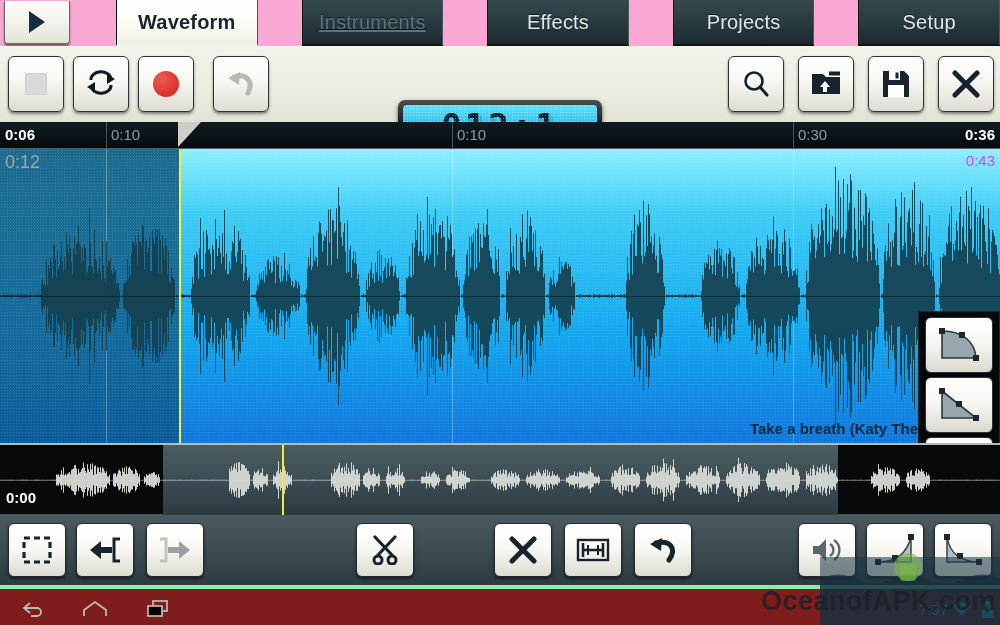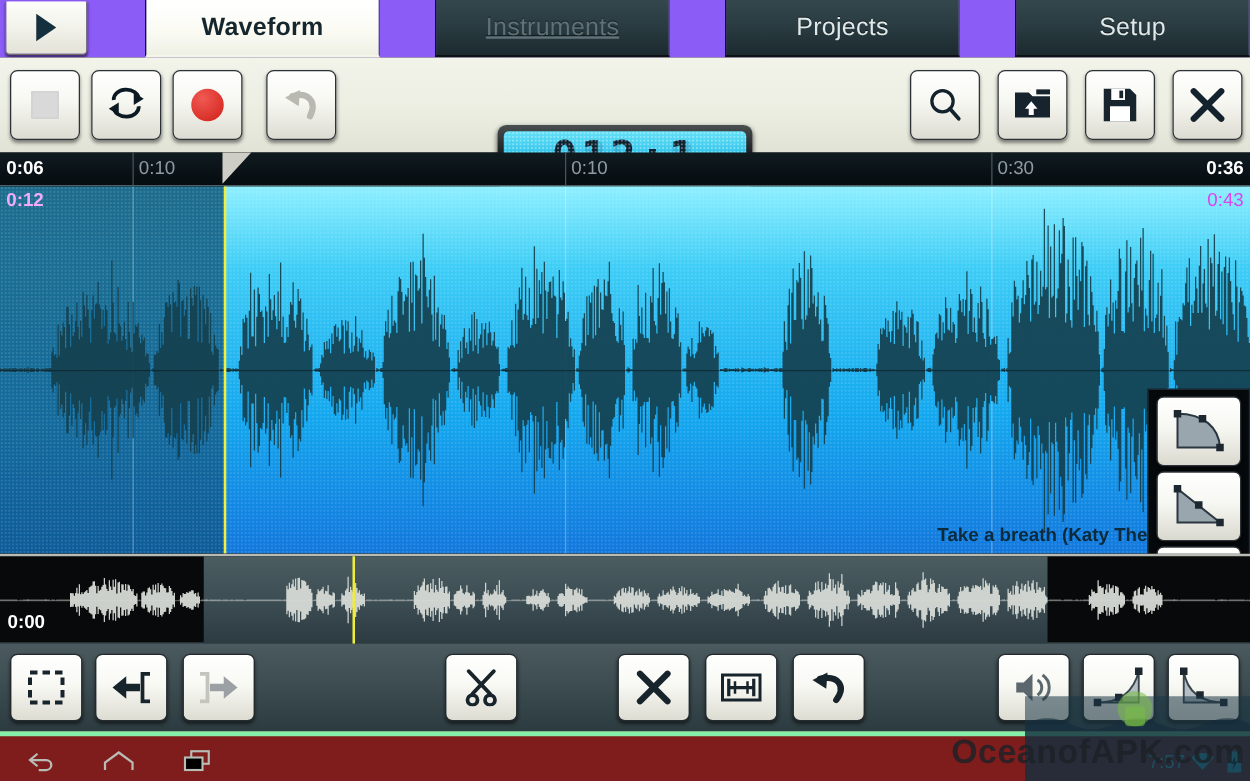--- a/index.html
+++ b/index.html
@@ -2,21 +2,21 @@
 <html><head>
 <meta charset="utf-8">
 <style>
   * { margin:0; padding:0; box-sizing:border-box; }
   html,body { width:1000px; height:625px; overflow:hidden; background:#000;
     font-family:"Liberation Sans", sans-serif; }
   #app { position:relative; width:1000px; height:625px; }
 
   
   .tabbar { position:absolute; left:0; top:0; width:1000px; height:46px;
-    display:flex; background:#8b5cf6;gap:44px; }
+    display:flex; background:#f9a8d4;gap:44px; }
   .playbtn { width:66px; height:43px; margin:1px 2px 0 4px;
     background:linear-gradient(180deg,#fdfdfa 0%,#f3f3ec 48%,#e2e2d7 100%);
     border:1px solid #6d6d64; border-top:none; border-radius:0 0 4px 4px;
     display:flex; align-items:center; justify-content:center;
     box-shadow:0 2px 2px rgba(0,0,0,.5); }
   .playtri { width:0;height:0; border-left:16px solid #14303e;
     border-top:11px solid transparent; border-bottom:11px solid transparent; }
   .tab { flex:1; height:46px; display:flex; align-items:center; justify-content:center;
     font-size:20px; letter-spacing:.2px; color:#dfe9ea;
     background:linear-gradient(180deg,#33474d 0%,#2b3d43 42%,#1b2a2f 100%);
@@ -130,20 +130,23 @@
     <div class="playbtn">
       <div class="playtri"></div>
     </div>
     <div class="tab active">
       <span>Waveform</span>
       </div>
     <div class="tab disabled">
       <span>Instruments</span>
       </div>
     <div class="tab">
+      <span>Effects</span>
+      </div>
+    <div class="tab">
       <span>Projects</span>
       </div>
     <div class="tab">
       <span>Setup</span>
       </div>
   </div>
 
   <div class="toolbar">
     <div class="tbtn" style="left:8px">
       <div class="sq"></div>
@@ -232,21 +235,21 @@
 
     <svg id="wave-svg" width="1000" height="294" style="position:absolute;left:0;top:0">
         <path d="M0.5 145.553137654282 L0.5 148.446862345718 M1.5 146.18758800058833 L1.5 147.81241199941167 M2.5 145.97052453010036 L2.5 148.02947546989964 M3.5 145.67840132773608 L3.5 148.32159867226392 M4.5 145.8152300547854 L4.5 148.1847699452146 M5.5 145.69741245664648 L5.5 148.30258754335352 M6.5 146.17657575418778 L6.5 147.82342424581222 M7.5 145.459793324117 L7.5 148.540206675883 M8.5 145.8544666910284 L8.5 148.1455333089716 M9.5 145.8537431716577 L9.5 148.1462568283423 M10.5 145.4864289278879 L10.5 148.5135710721121 M11.5 145.31898364160568 L11.5 148.68101635839432 M12.5 145.4211736504177 L12.5 148.5788263495823 M13.5 145.8864210583339 L13.5 148.1135789416661 M14.5 146.28972911848874 L14.5 147.71027088151126 M15.5 145.70953572485425 L15.5 148.29046427514575 M16.5 145.66437323049388 L16.5 148.33562676950612 M17.5 145.566293671879 L17.5 148.433706328121 M18.5 146.3725385400986 L18.5 147.6274614599014 M19.5 145.3515431094975 L19.5 148.6484568905025 M20.5 146.05778104693718 L20.5 147.94221895306282 M21.5 145.76619878271305 L21.5 148.23380121728695 M22.5 144.59021621257313 L22.5 149.40978378742687 M23.5 146.3347821210652 L23.5 147.6652178789348 M24.5 145.3353569166948 L24.5 148.6646430833052 M25.5 145.43342348165655 L25.5 148.56657651834345 M26.5 145.5495401490938 L26.5 148.4504598509062 M27.5 145.89271603171528 L27.5 148.10728396828472 M28.5 146.56006501101405 L28.5 147.43993498898595 M29.5 145.5193106892398 L29.5 148.4806893107602 M30.5 145.41073359819174 L30.5 148.58926640180826 M31.5 146.3428421175103 L31.5 147.6571578824897 M32.5 146.5170291737245 L32.5 147.4829708262755 M33.5 145.91941731257714 L33.5 148.08058268742286 M34.5 145.72379189737714 L34.5 148.27620810262286 M35.5 146.07463857217581 L35.5 147.92536142782419 M36.5 145.71837418276795 L36.5 148.28162581723205 M37.5 145.39805791283547 L37.5 148.60194208716453 M38.5 145.83945078694134 L38.5 148.16054921305866 M39.5 145.33010369156153 L39.5 148.66989630843847 M40.5 145.38951245647675 L40.5 148.61048754352325 M41.5 132.85313894709776 L41.5 161.14686105290224 M42.5 129.00654174462096 L42.5 164.99345825537904 M43.5 135.6574443801477 L43.5 158.3425556198523 M44.5 134.1210014261043 L44.5 159.8789985738957 M45.5 137.12462972214178 L45.5 156.87537027785822 M46.5 110.64345098238392 L46.5 183.3565490176161 M47.5 135.6324896103488 L47.5 158.3675103896512 M48.5 115.77062255467071 L48.5 178.2293774453293 M49.5 119.46509419507582 L49.5 174.5349058049242 M50.5 109.03191911795423 L50.5 184.96808088204577 M51.5 112.56293829748012 L51.5 181.43706170251988 M52.5 129.6644056925649 L52.5 164.3355943074351 M53.5 96.50037107416527 L53.5 197.4996289258347 M54.5 96.13604566864447 L54.5 197.86395433135553 M55.5 110.35064953856849 L55.5 183.6493504614315 M56.5 128.30251321870307 L56.5 165.69748678129693 M57.5 102.32518411005239 L57.5 191.6748158899476 M58.5 119.78831250209589 L58.5 174.2116874979041 M59.5 116.61151782650015 L59.5 177.38848217349985 M60.5 107.8706919163426 L60.5 186.1293080836574 M61.5 93.09597054310197 L61.5 200.90402945689803 M62.5 112.70088188929525 L62.5 181.29911811070474 M63.5 122.6042278343296 L63.5 171.3957721656704 M64.5 107.54156639317027 L64.5 186.45843360682971 M65.5 120.67154572341337 L65.5 173.32845427658663 M66.5 84.59536960605867 L66.5 209.40463039394132 M67.5 95.24775095892005 L67.5 198.75224904107995 M68.5 104.47333069333354 L68.5 189.52666930666646 M69.5 86.96975442505261 L69.5 207.0302455749474 M70.5 98.41902579072115 L70.5 195.58097420927885 M71.5 113.66231082943246 L71.5 180.33768917056756 M72.5 125.25300718054133 L72.5 168.74699281945868 M73.5 99.00792274321084 L73.5 194.99207725678917 M74.5 87.36285588177304 L74.5 206.63714411822696 M75.5 105.97953521067339 L75.5 188.0204647893266 M76.5 94.68779239456434 L76.5 199.31220760543567 M77.5 93.52829847965512 L77.5 200.47170152034488 M78.5 76.55350320882593 L78.5 217.44649679117407 M79.5 94.51788869387438 L79.5 199.4821113061256 M80.5 97.75305420334786 L80.5 196.24694579665214 M81.5 114.1437781343802 L81.5 179.8562218656198 M82.5 99.02566737358627 L82.5 194.97433262641374 M83.5 111.9316441916875 L83.5 182.0683558083125 M84.5 95.1138561925739 L84.5 198.8861438074261 M85.5 98.98658043948224 L85.5 195.01341956051778 M86.5 125.93263631269294 L86.5 168.06736368730708 M87.5 122.62540508091391 L87.5 171.3745949190861 M88.5 117.02697253873649 L88.5 176.9730274612635 M89.5 59.43648014614622 L89.5 234.5635198538538 M90.5 92.99816400705487 L90.5 201.00183599294513 M91.5 116.79829447666712 L91.5 177.2017055233329 M92.5 118.32849320062182 L92.5 175.67150679937816 M93.5 124.19439735279724 L93.5 169.80560264720276 M94.5 80.56976587458908 L94.5 213.43023412541092 M95.5 109.79729280137056 L95.5 184.20270719862944 M96.5 111.97725168663055 L96.5 182.02274831336945 M97.5 123.83151063696508 L97.5 170.16848936303492 M98.5 119.7848922559892 L98.5 174.2151077440108 M99.5 108.34752210214036 L99.5 185.65247789785963 M100.5 122.22326948772232 L100.5 171.77673051227768 M101.5 131.01366589913732 L101.5 162.98633410086268 M102.5 92.30474183033006 L102.5 201.69525816966996 M103.5 116.33981319706622 L103.5 177.66018680293377 M104.5 129.06781167179994 L104.5 164.93218832820006 M105.5 132.5314931954069 L105.5 161.4685068045931 M106.5 92.37719125859891 L106.5 201.6228087414011 M107.5 117.75945690844229 L107.5 176.2405430915577 M108.5 110.89133758053809 L108.5 183.1086624194619 M109.5 112.31364786541548 L109.5 181.68635213458452 M110.5 109.24379393534996 L110.5 184.75620606465003 M111.5 121.05637951446937 L111.5 172.94362048553063 M112.5 125.53373134610229 L112.5 168.4662686538977 M113.5 118.55156475471182 L113.5 175.44843524528818 M114.5 123.43056629723043 L114.5 170.56943370276957 M115.5 121.0534652926388 L115.5 172.9465347073612 M116.5 135.96762011781436 L116.5 158.03237988218564 M117.5 133.36368525125786 L117.5 160.63631474874214 M118.5 133.96073966185446 L118.5 160.03926033814554 M119.5 141.57411935407717 L119.5 152.42588064592283 M120.5 146.9999971618081 L120.5 147.0000028381919 M121.5 146.50237317756458 L121.5 147.49762682243542 M122.5 145.39475614455253 L122.5 148.60524385544747 M123.5 134.771449651649 L123.5 159.228550348351 M124.5 134.82000818935484 L124.5 159.17999181064516 M125.5 131.70609167200053 L125.5 162.29390832799947 M126.5 133.2993442296294 L126.5 160.7006557703706 M127.5 109.9444741034457 L127.5 184.0555258965543 M128.5 129.4683303175643 L128.5 164.5316696824357 M129.5 116.87801567359989 L129.5 177.1219843264001 M130.5 126.73732157995869 L130.5 167.2626784200413 M131.5 105.05014669892785 L131.5 188.94985330107215 M132.5 93.09093144252924 L132.5 200.90906855747076 M133.5 92.92076048507477 L133.5 201.07923951492523 M134.5 96.59911768855073 L134.5 197.40088231144927 M135.5 87.2672876719964 L135.5 206.7327123280036 M136.5 94.4432694339378 L136.5 199.55673056606219 M137.5 116.69873578527393 L137.5 177.30126421472607 M138.5 84.70680230912522 L138.5 209.29319769087476 M139.5 93.18227878757034 L139.5 200.81772121242966 M140.5 91.94573544808563 L140.5 202.05426455191437 M141.5 96.47308597296029 L141.5 197.5269140270397 M142.5 75.00790401578537 L142.5 218.99209598421464 M143.5 77.39288856657862 L143.5 216.60711143342138 M144.5 120.46232346619026 L144.5 173.53767653380976 M145.5 91.81971665862375 L145.5 202.18028334137625 M146.5 90.77972424794106 L146.5 203.22027575205894 M147.5 103.54459158105183 L147.5 190.45540841894817 M148.5 98.80868151235089 L148.5 195.1913184876491 M149.5 88.26896093142267 L149.5 205.73103906857733 M150.5 122.39682093295684 L150.5 171.60317906704316 M151.5 121.87919839676852 L151.5 172.12080160323148 M152.5 81.76324629167394 L152.5 212.23675370832606 M153.5 89.47301623481172 L153.5 204.52698376518828 M154.5 95.64232501336366 L154.5 198.35767498663634 M155.5 79.89509940870035 L155.5 214.10490059129967 M156.5 86.95169325498946 L156.5 207.04830674501054 M157.5 80.28402106917393 L157.5 213.71597893082605 M158.5 124.42530952575825 L158.5 169.57469047424175 M159.5 80.42164601515708 L159.5 213.57835398484292 M160.5 91.20880537467409 L160.5 202.79119462532591 M161.5 125.0015339923723 L161.5 168.99846600762768 M162.5 87.05184493528824 L162.5 206.94815506471176 M163.5 97.99054759001129 L163.5 196.0094524099887 M164.5 110.43053524420256 L164.5 183.56946475579744 M165.5 90.00491693489388 L165.5 203.99508306510612 M166.5 96.6092659030305 L166.5 197.39073409696948 M167.5 125.80767809034349 L167.5 168.19232190965653 M168.5 101.4248612376199 L168.5 192.5751387623801 M169.5 132.63336328924342 L169.5 161.36663671075658 M170.5 134.70577690281152 L170.5 159.29422309718848 M171.5 118.57803634633989 L171.5 175.4219636536601 M172.5 127.40966651397356 L172.5 166.59033348602642 M173.5 129.61305006772443 L173.5 164.38694993227557 M174.5 130.35941198094014 L174.5 163.64058801905986 M175.5 146.99999722366255 L175.5 147.00000277633745 M176.5 145.9018404898701 L176.5 148.0981595101299 M177.5 145.99621765192845 L177.5 148.00378234807155 M178.5 146.56300418747372 L178.5 147.43699581252628 M179.5 146.25043782669425 L179.5 147.74956217330575 M180.5 146.56517968429773 L180.5 147.43482031570227 M181.5 145.62344198915764 L181.5 148.37655801084236 M182.5 145.340893138211 L182.5 148.659106861789 M183.5 145.51273416906326 L183.5 148.48726583093674 M184.5 145.72383513720297 L184.5 148.27616486279703 M185.5 146.31209860194727 L185.5 147.68790139805273 M186.5 145.55700589054248 L186.5 148.44299410945752 M187.5 146.14710876420534 L187.5 147.85289123579466 M188.5 145.72259243385895 L188.5 148.27740756614105 M189.5 145.70024966516198 L189.5 148.29975033483802 M190.5 146.16571666433728 L190.5 147.83428333566272 M191.5 139.52989578442518 L191.5 154.47010421557482 M192.5 128.2972497728673 L192.5 165.7027502271327 M193.5 134.96661791801586 L193.5 159.03338208198414 M194.5 105.9715778304037 L194.5 188.0284221695963 M195.5 108.99670140742145 L195.5 185.00329859257855 M196.5 102.77977671564568 L196.5 191.22022328435432 M197.5 105.26703944222038 L197.5 188.73296055777962 M198.5 129.82504862489904 L198.5 164.17495137510096 M199.5 99.52670382536621 L199.5 194.4732961746338 M200.5 69.22259447550624 L200.5 224.77740552449376 M201.5 120.2908385561674 L201.5 173.7091614438326 M202.5 120.26927654561501 L202.5 173.730723454385 M203.5 82.63867963241802 L203.5 211.36132036758198 M204.5 127.98312841263626 L204.5 166.01687158736374 M205.5 104.35438211412306 L205.5 189.64561788587696 M206.5 81.0864198468971 L206.5 212.91358015310288 M207.5 86.2491297679822 L207.5 207.7508702320178 M208.5 100.6969692433208 L208.5 193.30303075667922 M209.5 99.3378305806896 L209.5 194.6621694193104 M210.5 104.69333679047963 L210.5 189.30666320952037 M211.5 125.40036318832406 L211.5 168.59963681167594 M212.5 96.16496706375997 L212.5 197.83503293624003 M213.5 100.24266391461458 L213.5 193.75733608538542 M214.5 120.42262161508548 L214.5 173.57737838491454 M215.5 70.15464083555966 L215.5 223.84535916444034 M216.5 90.30443544420291 L216.5 203.6955645557971 M217.5 107.09300585901812 L217.5 186.90699414098188 M218.5 99.10470233768119 L218.5 194.8952976623188 M219.5 86.93392073861656 L219.5 207.06607926138344 M220.5 103.97075089558102 L220.5 190.02924910441897 M221.5 114.4729534825552 L221.5 179.5270465174448 M222.5 84.25469829354824 L222.5 209.74530170645176 M223.5 107.70683248357732 L223.5 186.29316751642267 M224.5 61.09806508766256 L224.5 232.90193491233742 M225.5 120.59861170571267 L225.5 173.40138829428733 M226.5 104.17611263783178 L226.5 189.82388736216822 M227.5 125.30266030260012 L227.5 168.69733969739988 M228.5 124.96551235720042 L228.5 169.03448764279958 M229.5 112.66596534349456 L229.5 181.33403465650542 M230.5 120.63423057657728 L230.5 173.3657694234227 M231.5 102.6058363968288 L231.5 191.3941636031712 M232.5 92.57296066110032 L232.5 201.42703933889968 M233.5 94.7902224784113 L233.5 199.2097775215887 M234.5 76.86478779652552 L234.5 217.13521220347448 M235.5 107.53875152409523 L235.5 186.46124847590477 M236.5 113.25302446534548 L236.5 180.74697553465452 M237.5 102.85028545587355 L237.5 191.14971454412645 M238.5 82.16837388704619 L238.5 211.8316261129538 M239.5 91.79164624667617 L239.5 202.20835375332382 M240.5 89.76721281111455 L240.5 204.23278718888545 M241.5 114.9983638121709 L241.5 179.0016361878291 M242.5 100.9643396642314 L242.5 193.0356603357686 M243.5 132.11019536216554 L243.5 161.88980463783446 M244.5 123.84559173818741 L244.5 170.1544082618126 M245.5 105.92794154709364 L245.5 188.07205845290636 M246.5 118.5192513303586 L246.5 175.4807486696414 M247.5 131.13748031151846 L247.5 162.86251968848154 M248.5 128.85105658966822 L248.5 165.14894341033178 M249.5 126.53629874648551 L249.5 167.4637012535145 M250.5 146.99999767571467 L250.5 147.00000232428533 M251.5 146.34043416973225 L251.5 147.65956583026775 M252.5 145.89454897692718 L252.5 148.10545102307282 M253.5 145.8509126983139 L253.5 148.1490873016861 M254.5 145.88303170797923 L254.5 148.11696829202077 M255.5 145.3094153044101 L255.5 148.6905846955899 M256.5 141.8692680059766 L256.5 152.1307319940234 M257.5 135.05828475635138 L257.5 158.94171524364862 M258.5 136.91833595849195 L258.5 157.08166404150805 M259.5 124.57274156312695 L259.5 169.42725843687305 M260.5 130.54592576876377 L260.5 163.45407423123623 M261.5 123.86577660974936 L261.5 170.13422339025064 M262.5 130.2231528177853 L262.5 163.7768471822147 M263.5 122.0081283637078 L263.5 171.99187163629222 M264.5 133.54671193270897 L264.5 160.45328806729103 M265.5 117.81630765994919 L265.5 176.1836923400508 M266.5 126.15322143648865 L266.5 167.84677856351135 M267.5 111.88192021930448 L267.5 182.11807978069552 M268.5 110.41850438203406 L268.5 183.58149561796594 M269.5 120.4057134061566 L269.5 173.5942865938434 M270.5 113.0775229616174 L270.5 180.9224770383826 M271.5 124.08601373780917 L271.5 169.91398626219083 M272.5 122.5283708613412 L272.5 171.47162913865878 M273.5 107.0037976972209 L273.5 186.9962023027791 M274.5 111.44158773445724 L274.5 182.55841226554276 M275.5 133.86141604613783 L275.5 160.13858395386217 M276.5 107.16374789618722 L276.5 186.8362521038128 M277.5 115.61296662491492 L277.5 178.38703337508508 M278.5 108.0747119304301 L278.5 185.9252880695699 M279.5 129.50144090890137 L279.5 164.49855909109863 M280.5 133.40207926058707 L280.5 160.59792073941293 M281.5 116.98360104873848 L281.5 177.01639895126152 M282.5 132.42583101713046 L282.5 161.57416898286954 M283.5 127.58388160495085 L283.5 166.41611839504915 M284.5 103.96939191433589 L284.5 190.0306080856641 M285.5 120.43074708891591 L285.5 173.5692529110841 M286.5 132.11592343480703 L286.5 161.88407656519297 M287.5 121.85476728113392 L287.5 172.14523271886608 M288.5 125.18163246121519 L288.5 168.8183675387848 M289.5 115.29921945113455 L289.5 178.70078054886545 M290.5 129.11851434514904 L290.5 164.88148565485096 M291.5 136.95162412302804 L291.5 157.04837587697196 M292.5 131.97770974535914 L292.5 162.02229025464086 M293.5 138.6489084876027 L293.5 155.3510915123973 M294.5 137.29754293928826 L294.5 156.70245706071174 M295.5 130.86233157376628 L295.5 163.13766842623372 M296.5 132.5294479957185 L296.5 161.4705520042815 M297.5 139.3266136315446 L297.5 154.6733863684554 M298.5 132.96883755932095 L298.5 161.03116244067905 M299.5 136.4763147894426 L299.5 157.5236852105574 M300.5 146.99999834923244 L300.5 147.00000165076756 M301.5 145.38680281227843 L301.5 148.61319718772157 M302.5 146.17521863927365 L302.5 147.82478136072635 M303.5 146.52157045046232 L303.5 147.47842954953768 M304.5 145.57050326418175 L304.5 148.42949673581825 M305.5 145.46892587062865 L305.5 148.53107412937135 M306.5 140.51644285670034 L306.5 153.48355714329966 M307.5 119.58476311970911 L307.5 174.4152368802909 M308.5 108.06560860853884 L308.5 185.93439139146116 M309.5 116.62541470591337 L309.5 177.37458529408661 M310.5 98.74480394879798 L310.5 195.255196051202 M311.5 121.11661467565082 L311.5 172.88338532434918 M312.5 117.60643797062352 L312.5 176.39356202937648 M313.5 87.59713657394664 L313.5 206.40286342605336 M314.5 111.66348117498407 L314.5 182.33651882501593 M315.5 107.48911964617554 L315.5 186.51088035382446 M316.5 108.92287065830223 L316.5 185.07712934169777 M317.5 117.35199817881617 L317.5 176.6480018211838 M318.5 83.92855770950857 L318.5 210.07144229049143 M319.5 72.5344228471222 L319.5 221.4655771528778 M320.5 74.19496224514394 L320.5 219.80503775485607 M321.5 84.56325936407055 L321.5 209.43674063592945 M322.5 102.85549343240666 L322.5 191.14450656759334 M323.5 91.90933632808554 L323.5 202.09066367191446 M324.5 86.63937142012585 L324.5 207.36062857987415 M325.5 88.38115954874377 L325.5 205.61884045125623 M326.5 81.4174993594626 L326.5 212.5825006405374 M327.5 116.37740782403688 L327.5 177.62259217596312 M328.5 60.85042769780651 L328.5 233.1495723021935 M329.5 93.2972096075199 L329.5 200.7027903924801 M330.5 60.45200846430383 L330.5 233.54799153569616 M331.5 115.53229850606851 L331.5 178.4677014939315 M332.5 70.67861508713015 L332.5 223.32138491286986 M333.5 71.6868191997965 L333.5 222.3131808002035 M334.5 83.58504939899295 L334.5 210.41495060100704 M335.5 81.79918017351757 L335.5 212.20081982648242 M336.5 59.42005294719283 L336.5 234.57994705280717 M337.5 109.79176594739452 L337.5 184.20823405260546 M338.5 38.09759425843919 L338.5 255.9024057415608 M339.5 57.14188150082249 L339.5 236.85811849917752 M340.5 72.6858949303876 L340.5 221.3141050696124 M341.5 88.20210080487719 L341.5 205.7978991951228 M342.5 96.97337039569675 L342.5 197.02662960430325 M343.5 82.84230702864215 L343.5 211.15769297135785 M344.5 74.38095291619335 L344.5 219.61904708380666 M345.5 102.51981881777515 L345.5 191.48018118222484 M346.5 124.09332357785169 L346.5 169.9066764221483 M347.5 71.64734268715831 L347.5 222.3526573128417 M348.5 122.82373526828951 L348.5 171.1762647317105 M349.5 101.0308399829008 L349.5 192.9691600170992 M350.5 96.9432329043492 L350.5 197.0567670956508 M351.5 128.39145077541227 L351.5 165.60854922458773 M352.5 110.59173777733847 L352.5 183.40826222266153 M353.5 102.62587505872207 L353.5 191.37412494127793 M354.5 113.91858654305766 L354.5 180.08141345694236 M355.5 103.01317447621196 L355.5 190.98682552378804 M356.5 114.80471041043634 L356.5 179.19528958956366 M357.5 130.18627072312373 L357.5 163.81372927687627 M358.5 124.70227010584225 L358.5 169.29772989415775 M359.5 136.96353884653465 L359.5 157.03646115346535 M360.5 146.99999734843004 L360.5 147.00000265156996 M361.5 146.11860469559022 L361.5 147.88139530440978 M362.5 145.72637157606437 L362.5 148.27362842393563 M363.5 145.32768170596586 L363.5 148.67231829403414 M364.5 145.95716953366107 L364.5 148.04283046633893 M365.5 145.99465624449536 L365.5 148.00534375550464 M366.5 131.00917099683696 L366.5 162.99082900316304 M367.5 140.94211381549974 L367.5 153.05788618450026 M368.5 123.92261714886267 L368.5 170.07738285113732 M369.5 137.54324312979088 L369.5 156.45675687020912 M370.5 120.57504422037816 L370.5 173.42495577962185 M371.5 113.66005432860817 L371.5 180.33994567139183 M372.5 129.52484987210124 L372.5 164.47515012789876 M373.5 124.71083127155285 L373.5 169.28916872844715 M374.5 134.2498838614462 L374.5 159.7501161385538 M375.5 113.63954613730735 L375.5 180.36045386269265 M376.5 123.63202283072349 L376.5 170.36797716927651 M377.5 102.63783707187102 L377.5 191.36216292812898 M378.5 132.00151335883245 L378.5 161.99848664116755 M379.5 100.52661485207734 L379.5 193.47338514792267 M380.5 127.16764109450753 L380.5 166.83235890549247 M381.5 106.13750882285753 L381.5 187.8624911771425 M382.5 133.74019521473258 L382.5 160.25980478526742 M383.5 121.90632706738316 L383.5 172.09367293261684 M384.5 118.50646308380101 L384.5 175.493536916199 M385.5 109.59818000971387 L385.5 184.40181999028613 M386.5 129.1173637931799 L386.5 164.8826362068201 M387.5 114.42854052511586 L387.5 179.57145947488414 M388.5 109.49961082974008 L388.5 184.50038917025992 M389.5 127.14349411043838 L389.5 166.85650588956162 M390.5 117.6923291970063 L390.5 176.3076708029937 M391.5 108.46066858859072 L391.5 185.53933141140928 M392.5 116.84427860754127 L392.5 177.15572139245873 M393.5 127.43536066937861 L393.5 166.5646393306214 M394.5 123.55159724984844 L394.5 170.44840275015156 M395.5 116.6937853571766 L395.5 177.30621464282342 M396.5 128.0878995914902 L396.5 165.9121004085098 M397.5 130.04056624702537 L397.5 163.95943375297463 M398.5 128.57188954068025 L398.5 165.42811045931975 M399.5 142.2522173195597 L399.5 151.7477826804403 M400.5 146.99999888425384 L400.5 147.00000111574616 M401.5 146.42603738881365 L401.5 147.57396261118635 M402.5 145.9908664359024 L402.5 148.0091335640976 M403.5 145.99684400751718 L403.5 148.00315599248282 M404.5 145.4480723585129 L404.5 148.5519276414871 M405.5 145.35679104135835 L405.5 148.64320895864165 M406.5 128.5073577270251 L406.5 165.4926422729749 M407.5 129.74550194307614 L407.5 164.25449805692386 M408.5 127.40377009417679 L408.5 166.5962299058232 M409.5 107.28042510191332 L409.5 186.71957489808668 M410.5 127.14851661420816 L410.5 166.85148338579182 M411.5 128.92458384195942 L411.5 165.07541615804058 M412.5 94.07236683681379 L412.5 199.92763316318621 M413.5 125.94251145531726 L413.5 168.05748854468274 M414.5 98.63888876714371 L414.5 195.36111123285627 M415.5 80.94033213567148 L415.5 213.0596678643285 M416.5 90.63841538660431 L416.5 203.36158461339568 M417.5 65.13643818327697 L417.5 228.86356181672303 M418.5 106.81471727106498 L418.5 187.18528272893502 M419.5 102.14427547289374 L419.5 191.85572452710625 M420.5 72.46213395236373 L420.5 221.53786604763627 M421.5 103.1112244273362 L421.5 190.8887755726638 M422.5 107.05862586112914 L422.5 186.94137413887086 M423.5 81.11799144957159 L423.5 212.8820085504284 M424.5 113.29552041425154 L424.5 180.70447958574846 M425.5 111.04928243791682 L425.5 182.95071756208318 M426.5 105.78809664274968 L426.5 188.21190335725032 M427.5 48.04258174062933 L427.5 245.95741825937068 M428.5 110.13402716092895 L428.5 183.86597283907105 M429.5 65.99279186753922 L429.5 228.0072081324608 M430.5 105.44153500423982 L430.5 188.55846499576018 M431.5 75.17369705018588 L431.5 218.82630294981413 M432.5 86.23531246460081 L432.5 207.7646875353992 M433.5 68.63129242493484 L433.5 225.36870757506517 M434.5 117.79107949268064 L434.5 176.20892050731936 M435.5 60.401161363891646 L435.5 233.59883863610835 M436.5 83.44838110790296 L436.5 210.55161889209705 M437.5 106.11294755881971 L437.5 187.8870524411803 M438.5 84.37945142389424 L438.5 209.62054857610576 M439.5 76.6839811392903 L439.5 217.3160188607097 M440.5 76.1344136849208 L440.5 217.8655863150792 M441.5 89.4757966078553 L441.5 204.5242033921447 M442.5 72.22752924623964 L442.5 221.77247075376036 M443.5 87.40195758741416 L443.5 206.59804241258584 M444.5 88.14546453204156 L444.5 205.85453546795844 M445.5 121.37771986688011 L445.5 172.6222801331199 M446.5 102.30227617410317 L446.5 191.69772382589684 M447.5 67.06400080419041 L447.5 226.9359991958096 M448.5 88.95361250360193 L448.5 205.04638749639807 M449.5 91.24110169063142 L449.5 202.7588983093686 M450.5 75.98318697014413 L450.5 218.01681302985588 M451.5 85.21410274349796 L451.5 208.78589725650204 M452.5 107.83129356921756 L452.5 186.16870643078244 M453.5 105.983837047175 L453.5 188.016162952825 M454.5 100.47989181955633 L454.5 193.52010818044369 M455.5 128.43039245745882 L455.5 165.56960754254118 M456.5 121.50695580429985 L456.5 172.49304419570015 M457.5 127.95007819571248 L457.5 166.04992180428752 M458.5 136.59123228726523 L458.5 157.40876771273477 M459.5 130.44695951075852 L459.5 163.55304048924148 M460.5 146.99999596366249 L460.5 147.00000403633751 M461.5 145.54916624652319 L461.5 148.45083375347681 M462.5 145.73287912726678 L462.5 148.26712087273322 M463.5 135.6327165165757 L463.5 158.3672834834243 M464.5 131.80296812528974 L464.5 162.19703187471026 M465.5 125.40611276274053 L465.5 168.59388723725948 M466.5 105.5530064710135 L466.5 188.4469935289865 M467.5 101.5132352752654 L467.5 192.4867647247346 M468.5 127.63814023759494 L468.5 166.36185976240506 M469.5 87.91385972764186 L469.5 206.08614027235814 M470.5 118.91114149202062 L470.5 175.08885850797938 M471.5 87.35952108842494 L471.5 206.64047891157506 M472.5 93.1677692940379 L472.5 200.8322307059621 M473.5 85.0566421322551 L473.5 208.9433578677449 M474.5 121.8003704320895 L474.5 172.1996295679105 M475.5 79.56135573459608 L475.5 214.43864426540392 M476.5 119.1149984854839 L476.5 174.88500151451612 M477.5 80.37739413894633 L477.5 213.62260586105367 M478.5 74.16494205583933 L478.5 219.83505794416067 M479.5 113.26635948019138 L479.5 180.7336405198086 M480.5 85.03516488195504 L480.5 208.96483511804496 M481.5 98.38419707498699 L481.5 195.615802925013 M482.5 99.00021625720493 L482.5 194.99978374279507 M483.5 74.50692999050334 L483.5 219.49307000949665 M484.5 87.452193272637 L484.5 206.547806727363 M485.5 88.07977616656038 L485.5 205.92022383343962 M486.5 76.01853774883307 L486.5 217.98146225116693 M487.5 60.47283805499188 L487.5 233.52716194500812 M488.5 86.15468423940153 L488.5 207.84531576059845 M489.5 101.63343857422959 L489.5 192.3665614257704 M490.5 107.81255809484585 L490.5 186.18744190515415 M491.5 109.4960898457219 L491.5 184.50391015427812 M492.5 119.89462010937996 L492.5 174.10537989062004 M493.5 123.70405158320845 L493.5 170.29594841679153 M494.5 125.29400949685268 L494.5 168.70599050314732 M495.5 97.686816760424 L495.5 196.313183239576 M496.5 110.76114263219469 L496.5 183.2388573678053 M497.5 123.1359238485698 L497.5 170.8640761514302 M498.5 100.27109186413126 L498.5 193.72890813586872 M499.5 126.91720997401646 L499.5 167.08279002598354 M500.5 146.9999965762981 L500.5 147.0000034237019 M501.5 146.24917622015766 L501.5 147.75082377984234 M502.5 144.8489316426215 L502.5 149.1510683573785 M503.5 145.61342546792352 L503.5 148.38657453207648 M504.5 146.45580351581566 L504.5 147.54419648418434 M505.5 146.49709992227443 L505.5 147.50290007772557 M506.5 122.08305775169751 L506.5 171.9169422483025 M507.5 130.6365230305679 L507.5 163.3634769694321 M508.5 122.31218239372538 L508.5 171.68781760627462 M509.5 125.10217317319828 L509.5 168.89782682680172 M510.5 79.06860063725027 L510.5 214.93139936274974 M511.5 103.74331645619648 L511.5 190.25668354380352 M512.5 117.88556211524184 L512.5 176.11443788475816 M513.5 96.97340493474411 L513.5 197.0265950652559 M514.5 118.69508136419638 L514.5 175.3049186358036 M515.5 121.32047840450052 L515.5 172.6795215954995 M516.5 85.1054830552579 L516.5 208.8945169447421 M517.5 121.44291318610814 L517.5 172.55708681389186 M518.5 121.64760841463 L518.5 172.35239158537 M519.5 124.90137242199125 L519.5 169.09862757800875 M520.5 88.09989648323577 L520.5 205.90010351676423 M521.5 93.04475185747235 L521.5 200.95524814252764 M522.5 65.39674997415004 L522.5 228.60325002584995 M523.5 107.87678975540655 L523.5 186.12321024459345 M524.5 111.12694128749375 L524.5 182.87305871250624 M525.5 117.78478825764545 L525.5 176.21521174235454 M526.5 89.47605904603124 L526.5 204.52394095396875 M527.5 61.66902457699776 L527.5 232.33097542300226 M528.5 102.87558481135972 L528.5 191.12441518864028 M529.5 77.39481802781394 L529.5 216.60518197218607 M530.5 68.56511586434677 L530.5 225.43488413565325 M531.5 76.77325459968012 L531.5 217.22674540031988 M532.5 102.05980205910416 L532.5 191.94019794089584 M533.5 84.13111018187541 L533.5 209.8688898181246 M534.5 117.25660459113948 L534.5 176.74339540886052 M535.5 81.64869568790589 L535.5 212.3513043120941 M536.5 108.16969258151146 L536.5 185.83030741848853 M537.5 121.66445646578987 L537.5 172.33554353421013 M538.5 122.17591546091526 L538.5 171.82408453908474 M539.5 118.22103863230777 L539.5 175.77896136769223 M540.5 96.97074156425292 L540.5 197.02925843574707 M541.5 105.17202775365146 L541.5 188.82797224634854 M542.5 101.61415853463191 L542.5 192.3858414653681 M543.5 128.30286755179068 L543.5 165.69713244820932 M544.5 124.71028803477273 L544.5 169.28971196522727 M545.5 146.9999973615078 L545.5 147.0000026384922 M546.5 146.08012066919278 L546.5 147.91987933080722 M547.5 145.8018723641 L547.5 148.1981276359 M548.5 145.70829428598137 L548.5 148.29170571401863 M549.5 133.77808016709653 L549.5 160.22191983290347 M550.5 128.1886359536004 L550.5 165.8113640463996 M551.5 130.37758384112402 L551.5 163.62241615887598 M552.5 136.11654918286177 L552.5 157.88345081713823 M553.5 121.43057369343002 L553.5 172.56942630657 M554.5 134.44732011847358 L554.5 159.55267988152642 M555.5 137.6115343188846 L555.5 156.3884656811154 M556.5 133.7398618533606 L556.5 160.2601381466394 M557.5 132.2900544396646 L557.5 161.7099455603354 M558.5 125.32839054679906 L558.5 168.67160945320094 M559.5 108.19064962008548 L559.5 185.80935037991452 M560.5 124.82773016967533 L560.5 169.17226983032467 M561.5 112.89968320143548 L561.5 181.1003167985645 M562.5 117.62115048083787 L562.5 176.37884951916215 M563.5 120.18472731898842 L563.5 173.81527268101158 M564.5 115.68832725104717 L564.5 178.31167274895284 M565.5 112.60818457379017 L565.5 181.39181542620983 M566.5 113.42702275408485 L566.5 180.57297724591515 M567.5 119.99355022578916 L567.5 174.00644977421084 M568.5 114.91868073289345 L568.5 179.08131926710655 M569.5 118.24154932998046 L569.5 175.75845067001956 M570.5 116.99978502872592 L570.5 177.00021497127406 M571.5 137.31200421975385 L571.5 156.68799578024615 M572.5 127.83598630216316 L572.5 166.16401369783682 M573.5 134.44475756240638 L573.5 159.55524243759362 M574.5 133.06291226311387 L574.5 160.93708773688613 M575.5 146.99999729617448 L575.5 147.00000270382552 M576.5 146.14731384864515 L576.5 147.85268615135485 M577.5 146.1335463238279 L577.5 147.8664536761721 M578.5 146.49313651977695 L578.5 147.50686348022305 M579.5 145.56590749128208 L579.5 148.43409250871792 M580.5 145.38967993325093 L580.5 148.61032006674907 M581.5 145.69243746247238 L581.5 148.30756253752762 M582.5 146.38168685228214 L582.5 147.61831314771786 M583.5 145.81054515530215 L583.5 148.18945484469785 M584.5 146.29470180373147 L584.5 147.70529819626853 M585.5 146.18630359246754 L585.5 147.81369640753246 M586.5 145.94312109576276 L586.5 148.05687890423724 M587.5 146.1583212323322 L587.5 147.8416787676678 M588.5 145.48811800550357 L588.5 148.51188199449643 M589.5 146.1274825937064 L589.5 147.8725174062936 M590.5 145.4817346454139 L590.5 148.5182653545861 M591.5 146.49913149206378 L591.5 147.50086850793622 M592.5 146.56253001346752 L592.5 147.43746998653248 M593.5 145.04319532415752 L593.5 148.95680467584248 M594.5 145.49616783147275 L594.5 148.50383216852725 M595.5 145.9007300269615 L595.5 148.0992699730385 M596.5 145.94003402083553 L596.5 148.05996597916447 M597.5 146.47129349188774 L597.5 147.52870650811226 M598.5 145.53580115294494 L598.5 148.46419884705506 M599.5 145.3381933720279 L599.5 148.6618066279721 M600.5 145.58347651099584 L600.5 148.41652348900416 M601.5 146.2559934109419 L601.5 147.7440065890581 M602.5 145.75534114008465 L602.5 148.24465885991535 M603.5 146.34118489120044 L603.5 147.65881510879956 M604.5 145.76532772889814 L604.5 148.23467227110186 M605.5 146.1912168466808 L605.5 147.8087831533192 M606.5 145.94215195524396 L606.5 148.05784804475604 M607.5 145.62521130716488 L607.5 148.37478869283512 M608.5 145.8066593264515 L608.5 148.1933406735485 M609.5 145.37987376636767 L609.5 148.62012623363233 M610.5 146.47142924747004 L610.5 147.52857075252996 M611.5 144.88195690754625 L611.5 149.11804309245375 M612.5 145.46686248147054 L612.5 148.53313751852946 M613.5 146.043640982493 L613.5 147.956359017507 M614.5 145.4958497806149 L614.5 148.5041502193851 M615.5 146.48298396173692 L615.5 147.51701603826308 M616.5 146.1368631613773 L616.5 147.8631368386227 M617.5 146.14262001950004 L617.5 147.85737998049996 M618.5 146.16606499271347 L618.5 147.83393500728653 M619.5 145.88431396448829 L619.5 148.11568603551171 M620.5 145.56841085576647 L620.5 148.43158914423353 M621.5 145.46111929388925 L621.5 148.53888070611075 M622.5 146.3062737563237 L622.5 147.6937262436763 M623.5 145.6048709225133 L623.5 148.3951290774867 M624.5 145.32433862679653 L624.5 148.67566137320347 M625.5 145.58496378245204 L625.5 148.41503621754796 M626.5 132.38189372843726 L626.5 161.61810627156274 M627.5 107.91534012636966 L627.5 186.08465987363036 M628.5 124.31556308420917 L628.5 169.68443691579083 M629.5 131.03646897835137 L629.5 162.96353102164863 M630.5 95.25168804221593 L630.5 198.74831195778407 M631.5 82.09355307071776 L631.5 211.90644692928225 M632.5 125.75346766281064 L632.5 168.24653233718936 M633.5 85.27812543216419 L633.5 208.7218745678358 M634.5 65.77641389783727 L634.5 228.22358610216273 M635.5 106.98422733019065 L635.5 187.01577266980934 M636.5 107.08899220288737 L636.5 186.91100779711263 M637.5 75.29080967839705 L637.5 218.70919032160293 M638.5 77.00066194448445 L638.5 216.99933805551555 M639.5 61.35271502521465 L639.5 232.64728497478535 M640.5 73.18084106104006 L640.5 220.81915893895996 M641.5 106.47054838878762 L641.5 187.52945161121238 M642.5 114.44621385894965 L642.5 179.55378614105035 M643.5 52.04149533852265 L643.5 241.95850466147735 M644.5 106.71928428216913 L644.5 187.28071571783087 M645.5 103.41883845239282 L645.5 190.58116154760717 M646.5 66.46026949456255 L646.5 227.53973050543743 M647.5 97.12024084664168 L647.5 196.87975915335832 M648.5 55.47228589228794 L648.5 238.52771410771206 M649.5 65.4751004671427 L649.5 228.52489953285732 M650.5 93.72209859636854 L650.5 200.27790140363146 M651.5 87.49798387279776 L651.5 206.50201612720224 M652.5 104.20540613956364 L652.5 189.79459386043635 M653.5 96.32614517726694 L653.5 197.67385482273306 M654.5 84.80854445445786 L654.5 209.19145554554214 M655.5 110.36706358879192 L655.5 183.63293641120808 M656.5 106.6706217683323 L656.5 187.3293782316677 M657.5 124.03124300973067 L657.5 169.96875699026933 M658.5 123.60500400559442 L658.5 170.39499599440558 M659.5 87.55699892265888 L659.5 206.44300107734114 M660.5 95.0903117583242 L660.5 198.90968824167578 M661.5 105.3349545072425 L661.5 188.66504549275749 M662.5 109.93513685364891 L662.5 184.0648631463511 M663.5 133.6531786254561 L663.5 160.3468213745439 M664.5 137.42333459101224 L664.5 156.57666540898776 M665.5 146.9999968885084 L665.5 147.0000031114916 M666.5 145.44430092555956 L666.5 148.55569907444044 M667.5 146.21116774554514 L667.5 147.78883225445486 M668.5 146.1738416071652 L668.5 147.8261583928348 M669.5 145.52372114940295 L669.5 148.47627885059705 M670.5 146.3894715879149 L670.5 147.6105284120851 M671.5 145.9418258068621 L671.5 148.0581741931379 M672.5 145.5368805523286 L672.5 148.4631194476714 M673.5 146.5585039208816 L673.5 147.4414960791184 M674.5 145.87956048134566 L674.5 148.12043951865434 M675.5 145.83385947517476 L675.5 148.16614052482524 M676.5 146.19754644042962 L676.5 147.80245355957038 M677.5 146.0027501013241 L677.5 147.9972498986759 M678.5 146.02662209051348 L678.5 147.97337790948652 M679.5 145.37214686313698 L679.5 148.62785313686302 M680.5 146.44667873267167 L680.5 147.55332126732833 M681.5 145.7737592577698 L681.5 148.2262407422302 M682.5 145.49482506911406 L682.5 148.50517493088594 M683.5 146.45249754810467 L683.5 147.54750245189533 M684.5 145.31343173573882 L684.5 148.68656826426118 M685.5 145.65086761383958 L685.5 148.34913238616042 M686.5 145.34826921044177 L686.5 148.65173078955823 M687.5 146.45186139730052 L687.5 147.54813860269948 M688.5 145.4746365551515 L688.5 148.5253634448485 M689.5 146.38622021838694 L689.5 147.61377978161306 M690.5 145.74662728550837 L690.5 148.25337271449163 M691.5 145.40734472097873 L691.5 148.59265527902127 M692.5 145.4676172261215 L692.5 148.5323827738785 M693.5 145.5337794242066 L693.5 148.4662205757934 M694.5 146.56479063823656 L694.5 147.43520936176344 M695.5 145.71540953857073 L695.5 148.28459046142927 M696.5 145.78762867512435 L696.5 148.21237132487565 M697.5 146.44389834107793 L697.5 147.55610165892207 M698.5 145.98896007329753 L698.5 148.01103992670247 M699.5 146.36778987826958 L699.5 147.63221012173042 M700.5 146.50111705828854 L700.5 147.49888294171146 M701.5 142.03171722916312 L701.5 151.96828277083688 M702.5 126.25175130756537 L702.5 167.74824869243463 M703.5 130.53471363761145 L703.5 163.46528636238855 M704.5 113.85350069898729 L704.5 180.1464993010127 M705.5 118.33218122826541 L705.5 175.66781877173457 M706.5 113.21113481285755 L706.5 180.78886518714245 M707.5 114.67814485742761 L707.5 179.3218551425724 M708.5 105.60977625420351 L708.5 188.3902237457965 M709.5 120.62365241243451 L709.5 173.3763475875655 M710.5 107.38310672842896 L710.5 186.61689327157103 M711.5 116.42904761948671 L711.5 177.5709523805133 M712.5 124.87286905262741 L712.5 169.1271309473726 M713.5 115.89137074972263 L713.5 178.10862925027737 M714.5 99.79204009491293 L714.5 194.20795990508708 M715.5 126.26155078295595 L715.5 167.73844921704404 M716.5 101.02925087996555 L716.5 192.97074912003444 M717.5 92.01370010173977 L717.5 201.98629989826023 M718.5 114.36511786425048 L718.5 179.63488213574954 M719.5 99.10031844854623 L719.5 194.89968155145377 M720.5 106.75459305614234 L720.5 187.24540694385766 M721.5 100.48396106198963 L721.5 193.51603893801035 M722.5 127.7728513548812 L722.5 166.2271486451188 M723.5 111.20179301311671 L723.5 182.7982069868833 M724.5 112.8165483110256 L724.5 181.1834516889744 M725.5 117.21947020230017 L725.5 176.78052979769984 M726.5 104.44899999972475 L726.5 189.55100000027525 M727.5 129.54638609946767 L727.5 164.45361390053233 M728.5 105.0980932656112 L728.5 188.9019067343888 M729.5 98.89541015601354 L729.5 195.10458984398645 M730.5 102.04978380502132 L730.5 191.95021619497868 M731.5 118.8100015511263 L731.5 175.1899984488737 M732.5 124.74954256963849 L732.5 169.2504574303615 M733.5 107.80903404688183 L733.5 186.19096595311817 M734.5 108.68790584301146 L734.5 185.31209415698854 M735.5 135.71719146039084 L735.5 158.28280853960916 M736.5 137.81435879499608 L736.5 156.18564120500392 M737.5 123.32325881373953 L737.5 170.67674118626047 M738.5 139.38024952971287 L738.5 154.61975047028713 M739.5 137.15854362685033 L739.5 156.84145637314967 M740.5 146.9999985043032 L740.5 147.0000014956968 M741.5 146.19578286872797 L741.5 147.80421713127203 M742.5 145.45444620106213 L742.5 148.54555379893787 M743.5 145.47597094122693 L743.5 148.52402905877307 M744.5 145.16590746183448 L744.5 148.83409253816552 M745.5 146.34204484984315 L745.5 147.65795515015685 M746.5 134.67007200981004 L746.5 159.32992799018996 M747.5 129.98686652096114 L747.5 164.01313347903886 M748.5 118.32008513597698 L748.5 175.67991486402303 M749.5 117.0068856660508 L749.5 176.9931143339492 M750.5 121.80977905223358 L750.5 172.19022094776642 M751.5 102.23086201834661 L751.5 191.7691379816534 M752.5 103.35452555609388 L752.5 190.64547444390612 M753.5 123.39085356094292 L753.5 170.60914643905707 M754.5 108.74226567514545 L754.5 185.25773432485454 M755.5 117.69000090593971 L755.5 176.3099990940603 M756.5 88.86647062055485 L756.5 205.13352937944515 M757.5 97.51559940621472 L757.5 196.48440059378527 M758.5 114.6439685069074 L758.5 179.3560314930926 M759.5 115.40953747439238 L759.5 178.59046252560762 M760.5 97.11894748171748 L760.5 196.8810525182825 M761.5 117.05375467121445 L761.5 176.94624532878555 M762.5 108.66414858919157 L762.5 185.33585141080843 M763.5 110.42176513782243 L763.5 183.57823486217757 M764.5 125.3136328043978 L764.5 168.6863671956022 M765.5 121.55811184514887 L765.5 172.44188815485114 M766.5 99.31547992385644 L766.5 194.68452007614354 M767.5 86.10696280743105 L767.5 207.89303719256895 M768.5 91.33534354091572 L768.5 202.66465645908428 M769.5 100.75864836260627 L769.5 193.24135163739373 M770.5 90.22332588500973 L770.5 203.77667411499027 M771.5 103.89069013593056 L771.5 190.10930986406944 M772.5 90.70595515224291 L772.5 203.2940448477571 M773.5 67.93952124563491 L773.5 226.06047875436508 M774.5 118.12866417994476 L774.5 175.87133582005524 M775.5 99.89183434246969 L775.5 194.10816565753032 M776.5 82.14033217773311 L776.5 211.85966782226689 M777.5 86.14999357671442 L777.5 207.85000642328558 M778.5 116.67015666421823 L778.5 177.32984333578176 M779.5 104.95041518262855 L779.5 189.04958481737145 M780.5 117.24084091235434 L780.5 176.75915908764566 M781.5 124.31650239149306 L781.5 169.68349760850694 M782.5 93.41098934446478 L782.5 200.58901065553522 M783.5 105.55700848002763 L783.5 188.44299151997237 M784.5 80.26740874692376 L784.5 213.73259125307624 M785.5 92.62497328151368 L785.5 201.3750267184863 M786.5 117.3232871822519 L786.5 176.6767128177481 M787.5 121.99790271532827 L787.5 172.00209728467175 M788.5 128.57249872459505 L788.5 165.42750127540495 M789.5 90.03730305157987 L789.5 203.96269694842013 M790.5 98.369328832911 L790.5 195.63067116708902 M791.5 120.20927171788449 L791.5 173.7907282821155 M792.5 126.78472226092497 L792.5 167.21527773907502 M793.5 122.1627202299299 L793.5 171.8372797700701 M794.5 121.7765399850786 L794.5 172.2234600149214 M795.5 120.31505925233591 L795.5 173.6849407476641 M796.5 126.25268199230146 L796.5 167.74731800769854 M797.5 119.70461310957113 L797.5 174.29538689042886 M798.5 138.15854435931828 L798.5 155.84145564068172 M799.5 139.0848432005357 L799.5 154.9151567994643 M800.5 146.9999965996777 L800.5 147.0000034003223 M801.5 145.79985731671349 L801.5 148.20014268328651 M802.5 145.9940644924184 L802.5 148.0059355075816 M803.5 145.352661871311 L803.5 148.647338128689 M804.5 146.5134687510147 L804.5 147.4865312489853 M805.5 145.56511825046337 L805.5 148.43488174953663 M806.5 121.4548224495211 L806.5 172.5451775504789 M807.5 134.07285495445407 L807.5 159.92714504554593 M808.5 132.76175948279464 L808.5 161.23824051720536 M809.5 93.02309407136777 L809.5 200.97690592863222 M810.5 104.1071222159969 L810.5 189.8928777840031 M811.5 75.57775450287521 L811.5 218.42224549712478 M812.5 80.40388687952122 L812.5 213.59611312047878 M813.5 90.60674877014381 L813.5 203.3932512298562 M814.5 87.68028518099737 L814.5 206.31971481900263 M815.5 108.98602600135311 L815.5 185.0139739986469 M816.5 101.63452048715715 L816.5 192.36547951284285 M817.5 89.42130920844116 L817.5 204.57869079155884 M818.5 75.27044538760613 L818.5 218.72955461239388 M819.5 94.4823011951286 L819.5 199.5176988048714 M820.5 86.99660239590074 L820.5 207.00339760409926 M821.5 59.72575547943703 L821.5 234.27424452056297 M822.5 70.95695993167972 L822.5 223.0430400683203 M823.5 81.4999662308733 L823.5 212.5000337691267 M824.5 108.22393540470827 L824.5 185.77606459529173 M825.5 58.691877458629776 L825.5 235.3081225413702 M826.5 55.05202176861326 L826.5 238.94797823138674 M827.5 94.84364146839644 L827.5 199.15635853160356 M828.5 92.42956719389473 L828.5 201.57043280610526 M829.5 60.35881909201382 L829.5 233.64118090798618 M830.5 102.29510153568033 L830.5 191.70489846431968 M831.5 94.93284314826774 L831.5 199.06715685173225 M832.5 67.50372355748807 L832.5 226.49627644251194 M833.5 88.22610183734045 L833.5 205.77389816265955 M834.5 80.40428203085295 L834.5 213.59571796914705 M835.5 18.083688951067955 L835.5 275.916311048932 M836.5 82.48419096197321 L836.5 211.5158090380268 M837.5 80.66329978682344 L837.5 213.33670021317656 M838.5 31.426956516449266 L838.5 262.57304348355075 M839.5 105.35588969219873 L839.5 188.64411030780127 M840.5 48.16403742131931 L840.5 245.8359625786807 M841.5 89.00793166612951 L841.5 204.9920683338705 M842.5 87.66692664956571 L842.5 206.3330733504343 M843.5 30.393779915613905 L843.5 263.6062200843861 M844.5 104.84093714321747 L844.5 189.15906285678253 M845.5 89.62933026804322 L845.5 204.37066973195678 M846.5 81.72222826121461 L846.5 212.2777717387854 M847.5 35.18183581089505 L847.5 258.81816418910495 M848.5 61.53206549126499 L848.5 232.46793450873503 M849.5 53.969563523246265 L849.5 240.03043647675372 M850.5 25.367098544013572 L850.5 268.6329014559864 M851.5 31.783169331492388 L851.5 262.2168306685076 M852.5 109.08537358283121 L852.5 184.9146264171688 M853.5 101.83847100917026 L853.5 192.16152899082974 M854.5 58.67679450545316 L854.5 235.32320549454684 M855.5 80.45383862862995 L855.5 213.54616137137003 M856.5 107.13624785550545 L856.5 186.86375214449455 M857.5 112.99545678751423 L857.5 181.00454321248577 M858.5 41.076717899517206 L858.5 252.9232821004828 M859.5 90.71536198752437 L859.5 203.28463801247563 M860.5 40.81601744390014 L860.5 253.18398255609986 M861.5 71.87409903763964 L861.5 222.12590096236036 M862.5 98.85367154601809 L862.5 195.1463284539819 M863.5 66.80162649717433 L863.5 227.1983735028257 M864.5 76.07836112349615 L864.5 217.92163887650383 M865.5 44.52155365396513 L865.5 249.47844634603487 M866.5 47.90305124661734 L866.5 246.09694875338266 M867.5 112.67058872628058 L867.5 181.32941127371942 M868.5 64.0317318277984 L868.5 229.9682681722016 M869.5 59.62240605227531 L869.5 234.37759394772468 M870.5 102.86409945397543 L870.5 191.13590054602457 M871.5 111.30444805330953 L871.5 182.69555194669047 M872.5 72.06998466064643 L872.5 221.9300153393536 M873.5 84.64071330410147 L873.5 209.35928669589853 M874.5 95.28576596936578 L874.5 198.7142340306342 M875.5 111.03789850512547 L875.5 182.96210149487453 M876.5 116.44364759543615 L876.5 177.55635240456385 M877.5 99.59036398660922 L877.5 194.40963601339078 M878.5 116.14124348928458 L878.5 177.8587565107154 M879.5 134.51547296660428 L879.5 159.48452703339572 M880.5 146.9999953494476 L880.5 147.0000046505524 M881.5 145.57470739495105 L881.5 148.42529260504895 M882.5 144.99924926801205 L882.5 149.00075073198795 M883.5 130.18274638021185 L883.5 163.81725361978815 M884.5 103.09012003570528 L884.5 190.9098799642947 M885.5 96.76146426434777 L885.5 197.23853573565225 M886.5 112.19581392423497 L886.5 181.80418607576502 M887.5 102.04235861709697 L887.5 191.95764138290303 M888.5 74.65905676508214 L888.5 219.34094323491786 M889.5 107.58841083937838 L889.5 186.41158916062162 M890.5 92.94112304543361 L890.5 201.0588769545664 M891.5 117.8635998043269 L891.5 176.1364001956731 M892.5 91.35416297311363 L892.5 202.64583702688637 M893.5 98.07165297090914 L893.5 195.92834702909084 M894.5 83.84255496511004 L894.5 210.15744503488997 M895.5 50.05538950096765 L895.5 243.94461049903236 M896.5 57.78416332852795 L896.5 236.21583667147206 M897.5 115.74160872716365 L897.5 178.25839127283635 M898.5 115.83878752521142 L898.5 178.16121247478858 M899.5 117.10403402317208 L899.5 176.8959659768279 M900.5 68.26522867300575 L900.5 225.73477132699423 M901.5 43.17425654981224 L901.5 250.82574345018776 M902.5 100.9937213051011 L902.5 193.0062786948989 M903.5 96.85704112077468 L903.5 197.14295887922532 M904.5 48.54088546338431 L904.5 245.4591145366157 M905.5 93.56292374215269 L905.5 200.4370762578473 M906.5 108.20920320872669 L906.5 185.7907967912733 M907.5 73.47768068516922 L907.5 220.52231931483078 M908.5 61.98333877764415 L908.5 232.01666122235585 M909.5 59.41035959654833 L909.5 234.58964040345165 M910.5 78.92493775012805 L910.5 215.07506224987196 M911.5 96.41292074722236 L911.5 197.58707925277764 M912.5 41.10242161960545 L912.5 252.89757838039455 M913.5 83.37528487960029 L913.5 210.6247151203997 M914.5 33.47796027986456 L914.5 260.52203972013547 M915.5 115.99939407506506 L915.5 178.00060592493494 M916.5 97.74627516681335 L916.5 196.25372483318665 M917.5 103.34496301907868 L917.5 190.65503698092132 M918.5 113.33563932340928 L918.5 180.66436067659072 M919.5 75.0935331857144 L919.5 218.90646681428558 M920.5 51.672540417783054 L920.5 242.32745958221693 M921.5 108.13320672454785 L921.5 185.86679327545215 M922.5 53.94461804452885 L922.5 240.05538195547115 M923.5 117.45109244135394 L923.5 176.54890755864608 M924.5 105.4740991382842 L924.5 188.5259008617158 M925.5 102.57810891347319 L925.5 191.4218910865268 M926.5 77.2893303243819 L926.5 216.7106696756181 M927.5 115.95723796570107 L927.5 178.04276203429893 M928.5 87.6380632199711 L928.5 206.36193678002888 M929.5 66.323381286884 L929.5 227.676618713116 M930.5 121.24645208544908 L930.5 172.75354791455092 M931.5 103.67370110950266 L931.5 190.32629889049736 M932.5 127.48356102090025 L932.5 166.51643897909975 M933.5 111.54696128659933 L933.5 182.45303871340067 M934.5 132.69092156003762 L934.5 161.30907843996238 M935.5 146.99999698326465 L935.5 147.00000301673535 M936.5 145.32710136724882 L936.5 148.67289863275118 M937.5 146.37471843300014 L937.5 147.62528156699986 M938.5 146.396834604097 L938.5 147.603165395903 M939.5 139.14084487748343 L939.5 154.85915512251657 M940.5 108.22062103531678 L940.5 185.77937896468322 M941.5 134.71010933969075 L941.5 159.28989066030925 M942.5 108.46572523698438 L942.5 185.53427476301562 M943.5 104.61853071140501 L943.5 189.38146928859499 M944.5 106.17651242148071 L944.5 187.8234875785193 M945.5 107.24216618202777 L945.5 186.75783381797223 M946.5 93.6086359176865 L946.5 200.3913640823135 M947.5 95.43076511593364 L947.5 198.56923488406636 M948.5 77.51983905492101 L948.5 216.48016094507898 M949.5 65.03750151827586 L949.5 228.96249848172414 M950.5 92.84677451735351 L950.5 201.1532254826465 M951.5 57.57788018767289 L951.5 236.4221198123271 M952.5 111.86336292394802 L952.5 182.13663707605198 M953.5 94.89946303346048 L953.5 199.10053696653952 M954.5 101.3252461223804 L954.5 192.6747538776196 M955.5 91.59327129945092 L955.5 202.40672870054908 M956.5 72.45573059106124 L956.5 221.54426940893876 M957.5 81.81441125440125 L957.5 212.18558874559875 M958.5 101.46755488056421 L958.5 192.5324451194358 M959.5 63.56059190890201 L959.5 230.439408091098 M960.5 47.81402963695325 L960.5 246.18597036304675 M961.5 101.25165497156695 L961.5 192.74834502843305 M962.5 77.80647861379212 L962.5 216.19352138620786 M963.5 66.14363891729946 L963.5 227.85636108270054 M964.5 93.75641357000202 L964.5 200.24358642999798 M965.5 96.84079898353932 L965.5 197.15920101646068 M966.5 42.10509114097731 L966.5 251.89490885902268 M967.5 114.56617256186695 L967.5 179.43382743813305 M968.5 57.08178664464036 L968.5 236.91821335535963 M969.5 61.59549396698178 L969.5 232.4045060330182 M970.5 80.2013390317047 L970.5 213.79866096829528 M971.5 38.30762402896701 L971.5 255.692375971033 M972.5 103.58940193552789 L972.5 190.4105980644721 M973.5 99.675285887939 L973.5 194.324714112061 M974.5 62.11172200588824 L974.5 231.88827799411177 M975.5 52.348961674612354 L975.5 241.65103832538765 M976.5 106.43546363603765 L976.5 187.56453636396236 M977.5 68.11731384170064 L977.5 225.88268615829935 M978.5 110.49231623834673 L978.5 183.50768376165325 M979.5 64.62552407877084 L979.5 229.37447592122916 M980.5 56.208002161846736 L980.5 237.79199783815326 M981.5 119.15881853933536 L981.5 174.84118146066464 M982.5 69.34444648703554 L982.5 224.65555351296445 M983.5 57.07642348357675 L983.5 236.92357651642325 M984.5 75.76189152395712 L984.5 218.2381084760429 M985.5 92.830894257019 L985.5 201.169105742981 M986.5 102.33367650864074 L986.5 191.66632349135926 M987.5 115.06658022887612 L987.5 178.93341977112388 M988.5 59.26010922236853 L988.5 234.73989077763147 M989.5 80.23135968233979 L989.5 213.7686403176602 M990.5 124.38643945846559 L990.5 169.6135605415344 M991.5 92.74216426072203 L991.5 201.25783573927797 M992.5 80.9953875422464 L992.5 213.00461245775358 M993.5 83.8258427319365 L993.5 210.17415726806348 M994.5 87.42924842647702 L994.5 206.57075157352298 M995.5 95.42706849773782 L995.5 198.57293150226218 M996.5 96.23883183085616 L996.5 197.76116816914384 M997.5 105.4832810427094 L997.5 188.5167189572906 M998.5 120.55526088714092 L998.5 173.44473911285908 M999.5 125.40123019656949 L999.5 168.5987698034305 " stroke="#14404f" stroke-width="1" opacity="0.92"></path>
       </svg>
 
     <div class="midline"></div>
     <div class="playhead" style="left:179px"></div>
     <div class="wave-title">Take a breath (Katy The</div>
   </div>
 
-  <div style="position:absolute;left:5px;top:152px;font-size:15px;font-weight:bold;color:#f0abfc;">0:12</div>
+  <div style="position:absolute;left:5px;top:152px;font-size:18px;font-weight:normal;color:#a3a3a3;">0:12</div>
   <div style="position:absolute;right:5px;top:152px;font-size:15px;font-weight:normal;color:#d946ef;">0:43</div>
 
   <div class="fadepanel">
     <div class="fbtn" style="top:5px">
       <svg width="44" height="38" viewBox="0 0 44 38">
         <path d="M5 5 C26 5 38 16 39 32 L5 32 Z" fill="#9aa6ad" stroke="#2b3740" stroke-width="1.6"></path>
         <rect x="2" y="2" width="6" height="6" fill="#1c2730"></rect>
         <rect x="22" y="6" width="6" height="6" fill="#1c2730"></rect>
         <rect x="36" y="29" width="6" height="6" fill="#1c2730"></rect>
       </svg>

